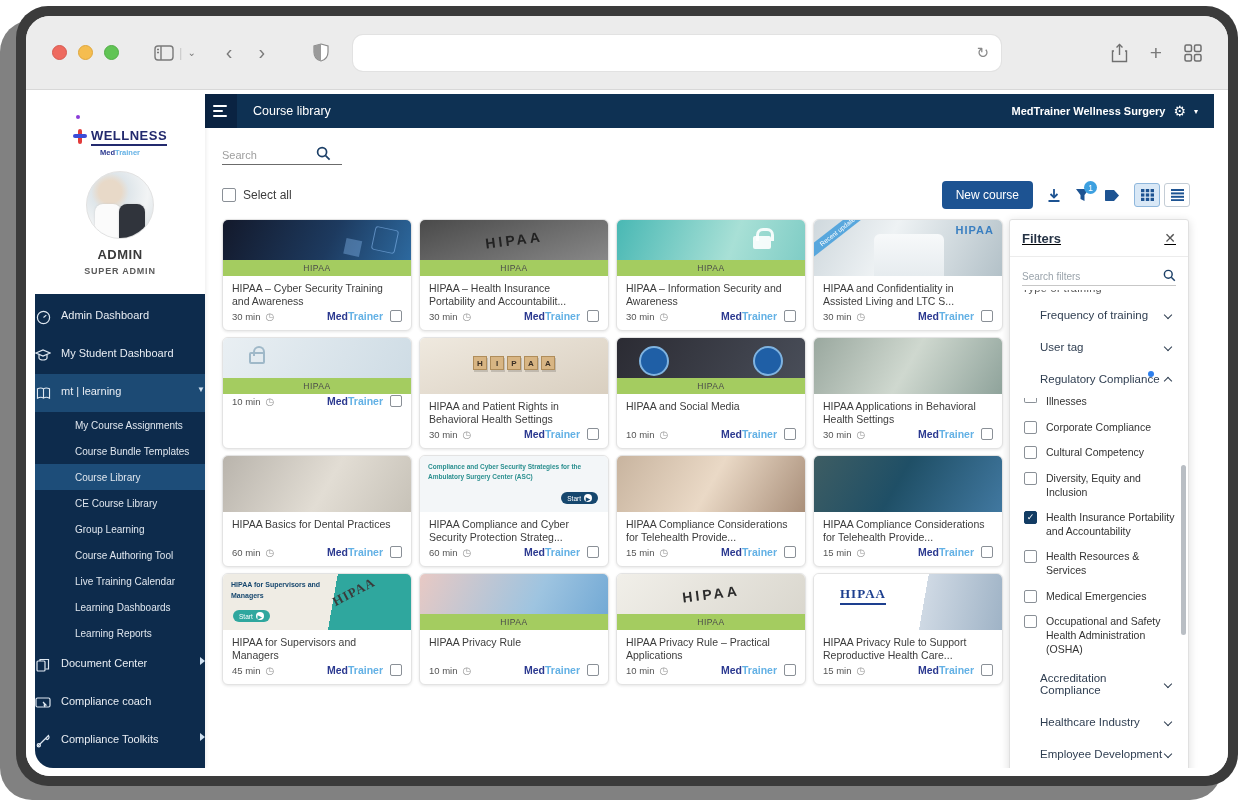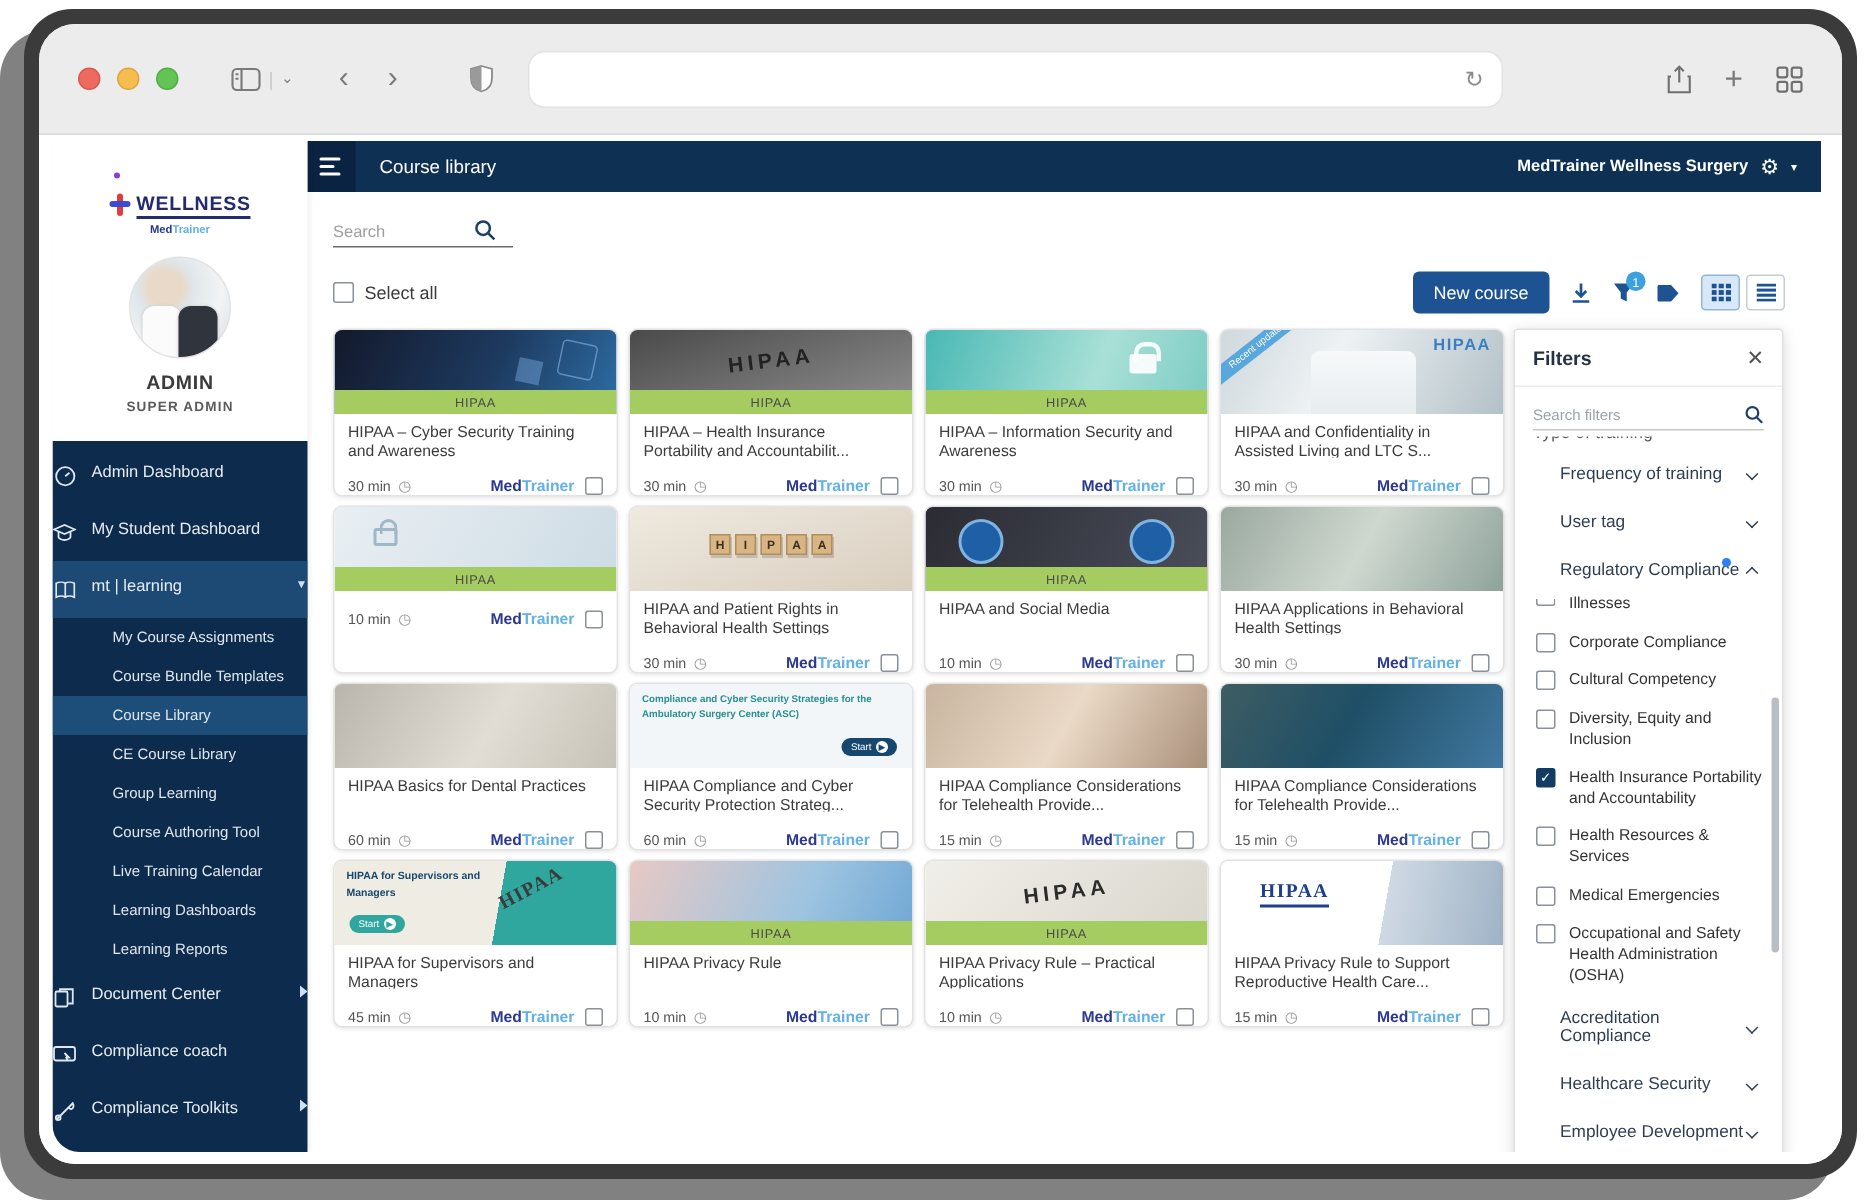--- a/index.html
+++ b/index.html
@@ -91,21 +91,21 @@
   .seg.list-off { background:#fff; border:1px solid #c4cdd6; }
 
   .bodyrow { display:flex; align-items:flex-start; }
   .grid { display:grid; grid-template-columns:repeat(4,190px); gap:6px 7px; }
   .card { width:190px; height:112px; background:#fff; border:1px solid #e3e3e3; border-radius:6px;
           overflow:hidden; box-shadow:0 1px 3px rgba(0,0,0,.10); display:flex; flex-direction:column;}
   .thumb { height:56px; position:relative; overflow:hidden; flex-shrink:0;}
   .strip { position:absolute; bottom:0; left:0; right:0; height:16px; background:#a4cc60;
            font-size:8.5px; color:#4a4a4a; display:flex; align-items:center; justify-content:center; letter-spacing:.5px;}
   .ctitle { font-size:10.5px; color:#3c3c3c; line-height:1.25; margin:6px 9px 0; height:27px; overflow:hidden;}
-  .cfoot { display:flex; align-items:center; margin:13px 9px 0; font-size:9.5px; color:#555;}
+  .cfoot { display:flex; align-items:center; margin:1px 9px 0; font-size:9.5px; color:#555;}
   .clockg { color:#9a9a9a; font-size:10px; margin-left:5px;}
   .mtlogo { margin-left:auto; font-size:10.5px; }
   .mtlogo b{color:#2b3990;} .mtlogo i{color:#63b1e5;font-style:normal;font-weight:bold;}
   .cfoot .cb { width:12px; height:12px; margin-left:7px;}
 
   
   .t1{background:linear-gradient(115deg,#13192b,#1d3a5f 55%,#2e6da4);}
   .t1::after{content:"";position:absolute;right:14px;top:8px;width:22px;height:22px;border:1px solid rgba(150,200,255,.5);border-radius:3px;transform:rotate(12deg);box-shadow:-30px 14px 0 -4px rgba(150,200,255,.35);}
   .t2{background:linear-gradient(160deg,#4a4a4a,#919191);}
   .imgword{position:absolute;left:0;right:0;top:12px;text-align:center;font-weight:bold;font-size:14px;color:#222;letter-spacing:3px;transform:rotate(-7deg);}
@@ -139,21 +139,21 @@
   .t13 .startpill::after{color:#2fa79e;}
   .t13 .tilt{position:absolute;right:34px;top:10px;font-weight:bold;font-size:13px;color:#3b3b3b;transform:rotate(-28deg);letter-spacing:1px;font-family:"Liberation Serif",serif;}
   .t14{background:linear-gradient(115deg,#e8c9c4,#9ec4e0 60%,#6fa7d4);}
   .t15{background:linear-gradient(135deg,#f1efe9,#d8d5cc);}
   .t16{background:linear-gradient(100deg,#ffffff 58%,#cfd9e4 58%,#9fb3c6);}
   .t16 .serif{position:absolute;left:26px;top:12px;font-family:"Liberation Serif",serif;font-weight:bold;font-size:13px;color:#1d3f8f;border-bottom:2px solid #1d3f8f;padding-bottom:1px;letter-spacing:1px;}
 
   
   .fpanel { width:180px; margin-left:6px; background:#fff; border:1px solid #e0e0e0; border-radius:3px;
             box-shadow:0 2px 10px rgba(0,0,0,.14); position:relative; flex-shrink:0; }
-  .fhead { display:flex; align-items:center; justify-content:space-between; padding:10px 12px; border-bottom:1px solid #ececec;}
+  .fhead { display:flex; align-items:center; justify-content:space-between; padding:10px 12px; border-bottom:1px solid #ececec;text-decoration:underline;}
   .fhead .ft { font-size:13px; font-weight:bold; color:#253244; }
   .fx { font-size:14px; color:#555; cursor:pointer; }
   .fsearch { margin:12px 12px 0; display:flex; align-items:flex-end; border-bottom:1px solid #c7c7c7; padding-bottom:3px;}
   .fsearch input{border:none;outline:none;flex:1;font-size:10px;color:#444;background:transparent;}
   .fsearch input::placeholder{color:#9aa3ab;}
   .flist { padding:4px 12px 0; }
   .cutrow { height:9px; overflow:hidden; border-bottom:none; color:#555; font-size:11px; }
   .cutrow div { margin-top:-8px; letter-spacing:.3px; }
   .fsec { display:flex; align-items:center; justify-content:space-between; padding:10px 2px 10px 0;
           font-size:11.5px; color:#2f3e51; cursor:pointer; position:relative;margin-left:18px;}
@@ -668,21 +668,21 @@
               </div>
               <div class="fopt">
                 <span class="cb"></span>
                 <span>Occupational and Safety Health Administration (OSHA)</span>
               </div>
               <div class="fsec">
                 <span>Accreditation Compliance</span>
                       <span class="chev"></span>
               </div>
               <div class="fsec">
-                <span>Healthcare Security</span>
+                <span>Healthcare Industry</span>
                       <span class="chev"></span>
               </div>
               <div class="fsec">
                 <span>Employee Development</span>
                       <span class="chev"></span>
               </div>
             </div>
             <div class="ffoot">
               
               

